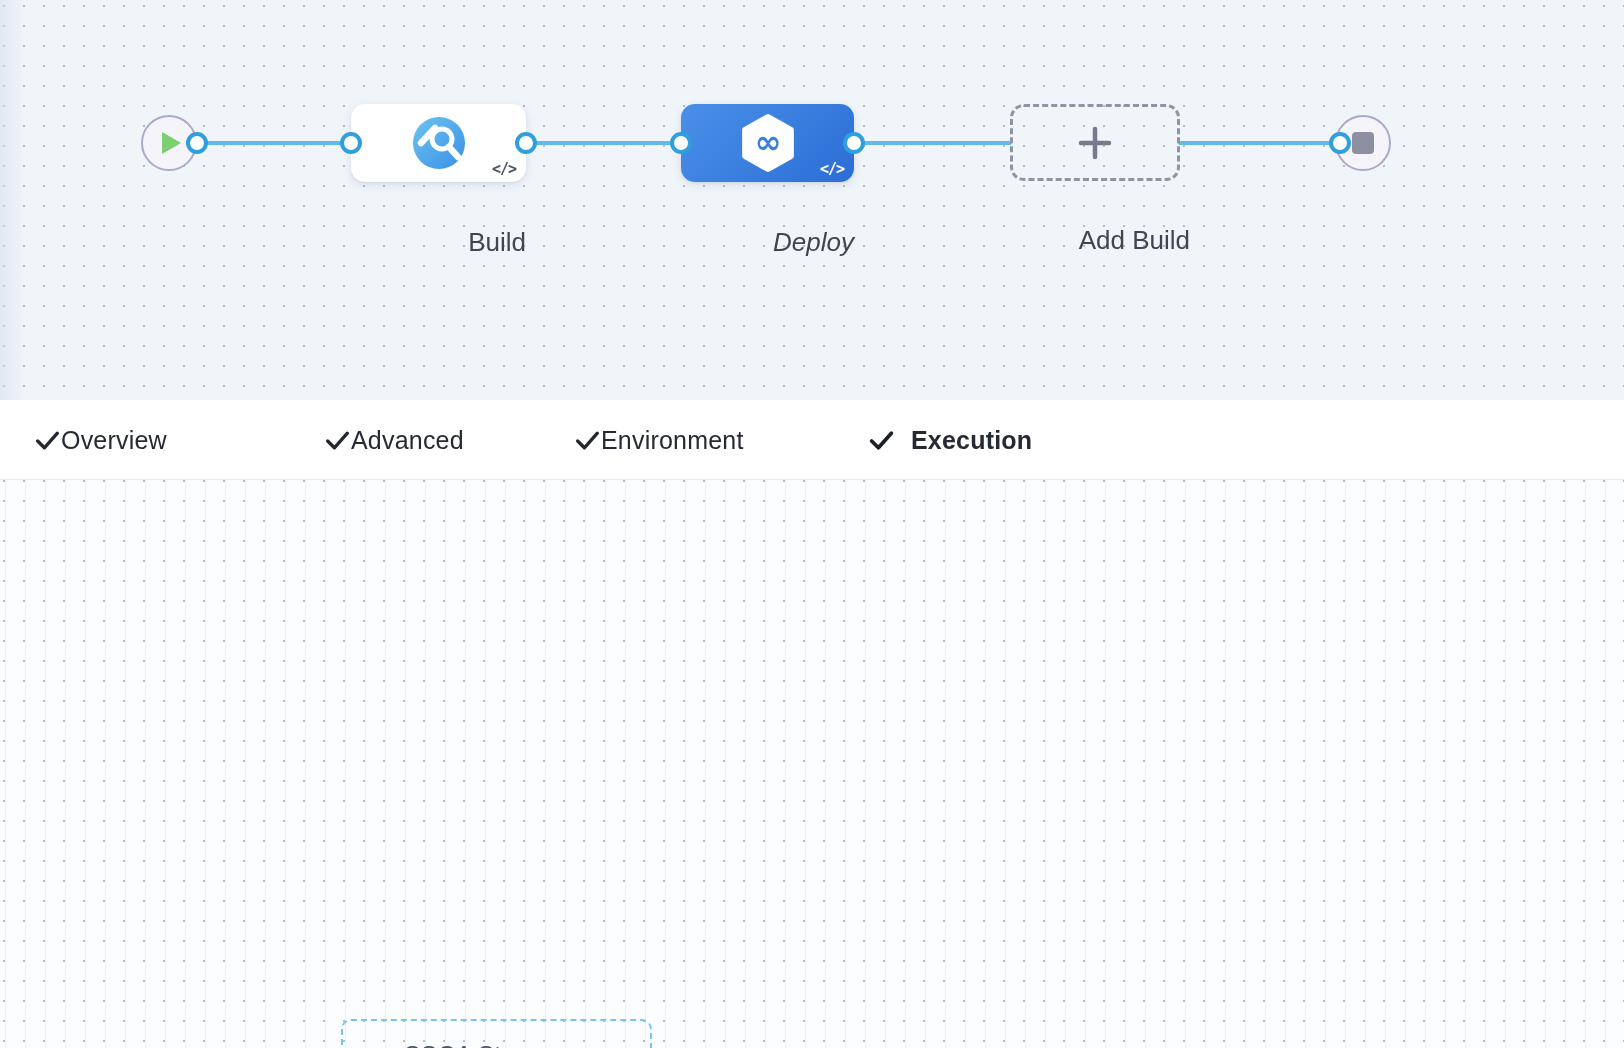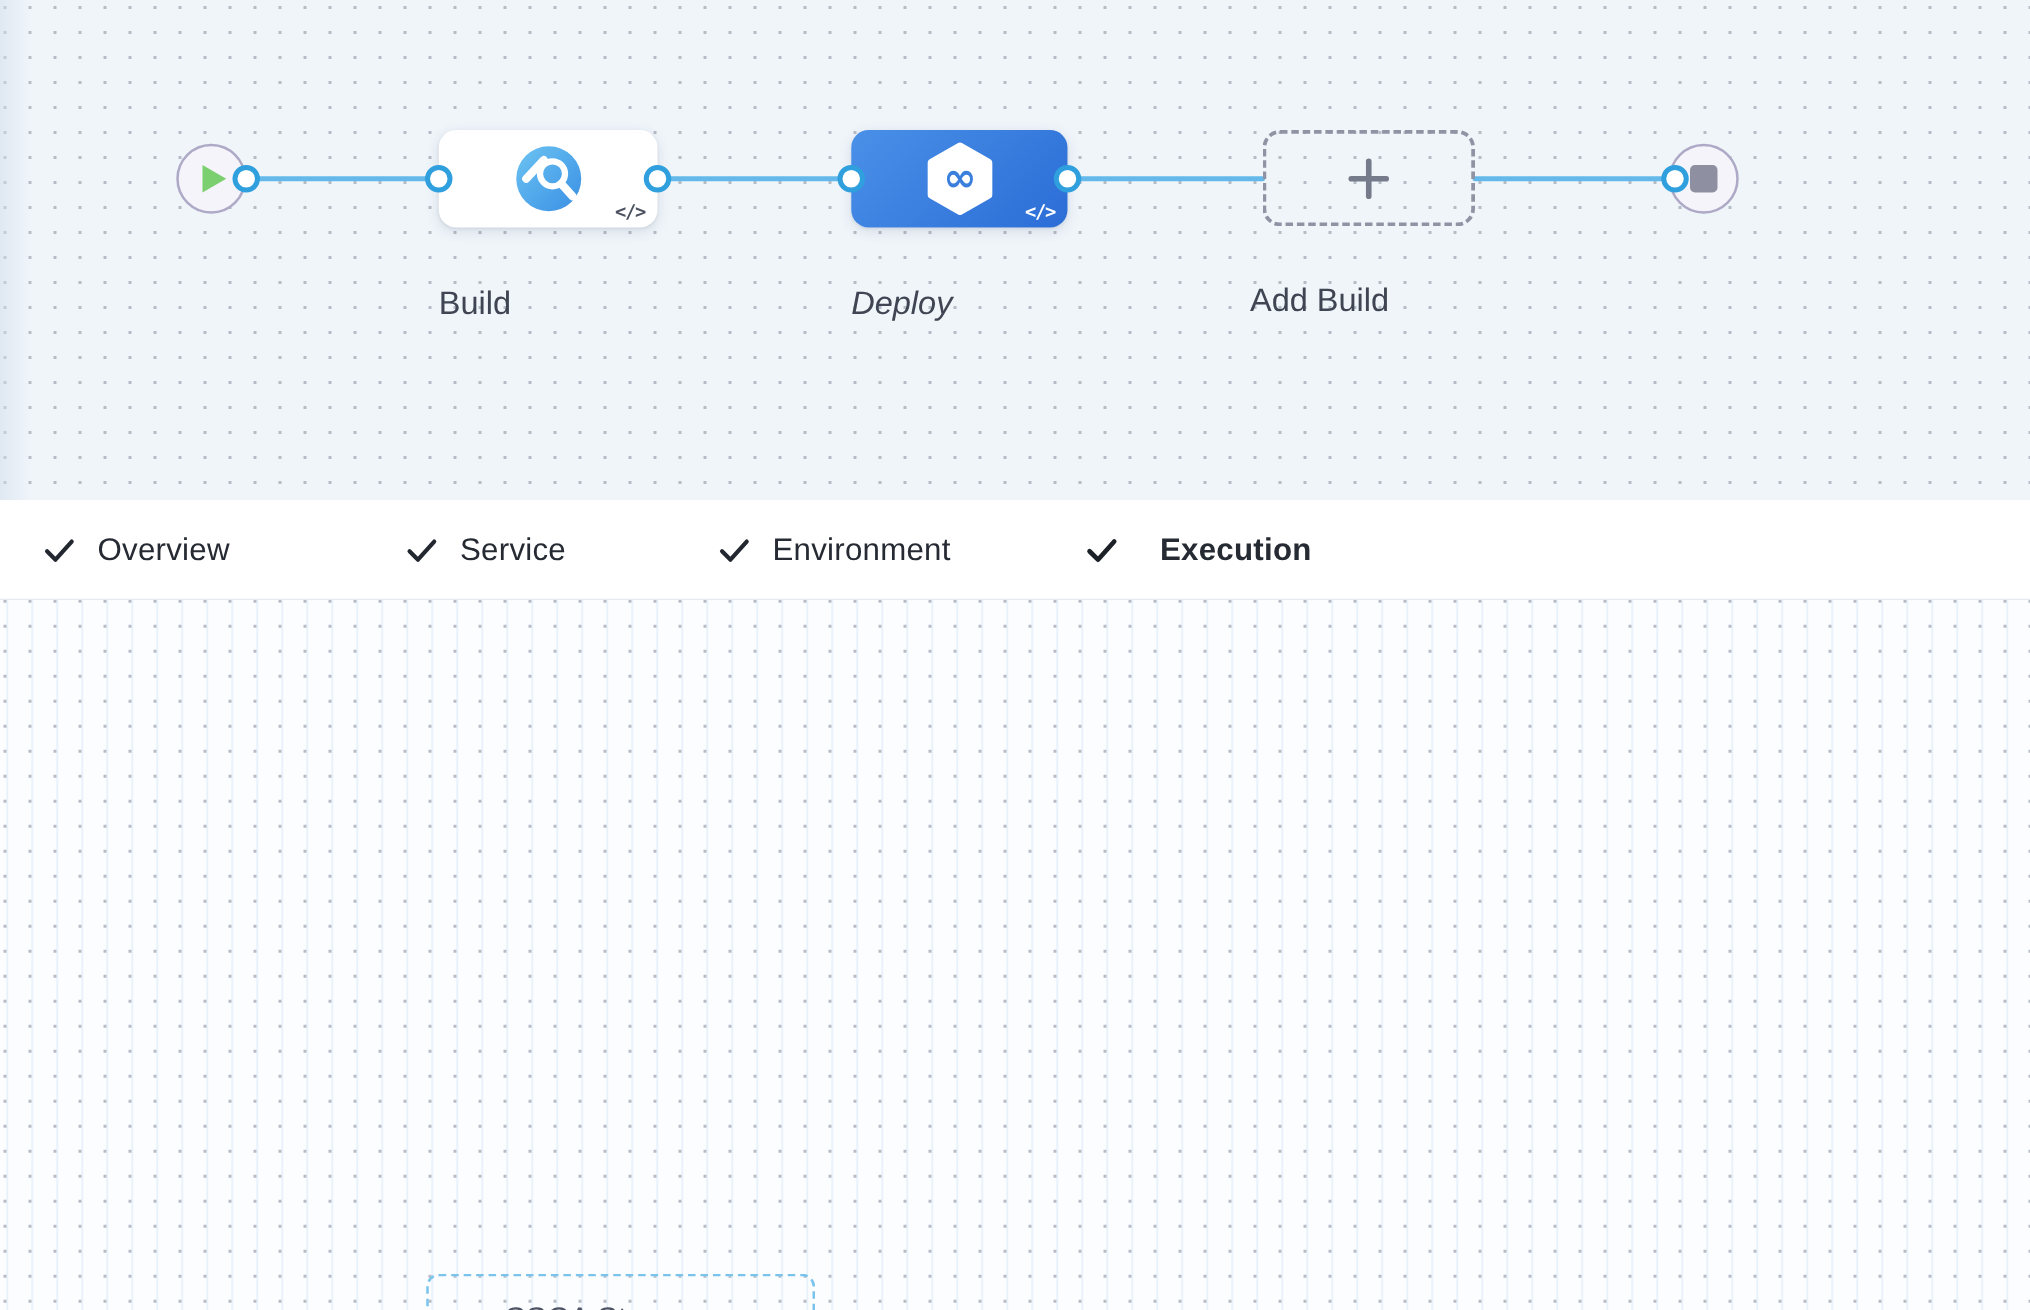--- a/index.html
+++ b/index.html
@@ -28,21 +28,21 @@
     top:480px;height:568px;background-color:var(--canvas-bottom-bg);
     background-image:
       radial-gradient(circle,var(--dot) 1.2px,transparent 1.5px),
       linear-gradient(90deg,var(--grid-line) 1.5px,transparent 1.5px);
     background-size:20px 20px,20px 20px;background-position:14px 11px,5px 0;
   }
 
   
   .tabbar{position:absolute;left:0;top:400px;width:1624px;height:80px;background:#fff;
     border-bottom:1px solid #e7eaef;}
-  .tab{position:absolute;top:0;height:80px;display:flex;align-items:center;gap:17px;cursor:pointer;}
+  .tab{position:absolute;top:0;height:80px;display:flex;align-items:center;cursor:pointer;}
   .tab .label{font-size:25px;color:var(--tab-text);letter-spacing:.2px;}
   .tab.active .label{font-weight:bold;margin-left:16px;}
   .tab-underline{position:absolute;top:474px;height:6px;border-radius:3px;background:var(--accent-blue);}
 
   
   .wire{position:absolute;height:4px;background:var(--connector-blue);border-radius:2px;z-index:1;}
   .port{position:absolute;width:22px;height:22px;border-radius:50%;background:#fff;
     border:4.5px solid var(--port-blue);z-index:6;}
   .endpoint{position:absolute;border-radius:50%;background:var(--node-fill);
     border:2px solid var(--node-ring);display:flex;align-items:center;justify-content:center;z-index:2;}
@@ -53,21 +53,21 @@
   .card{position:absolute;background:#fff;border-radius:14px;z-index:3;cursor:pointer;
     box-shadow:0 3px 10px rgba(45,65,100,.12),0 1px 2px rgba(45,65,100,.08);
     display:flex;align-items:center;justify-content:center;}
   .card.selected{background:linear-gradient(135deg,var(--stage-selected-1),var(--stage-selected-2));}
   .code-toggle{position:absolute;right:10px;bottom:4px;font-size:15px;font-weight:bold;
     color:var(--code-dark);letter-spacing:-1px;cursor:pointer;z-index:4;
     font-family:"DejaVu Sans Mono",monospace;}
   .card.selected .code-toggle{color:#fff;}
   .add-box{position:absolute;border:3.5px dashed var(--add-border);border-radius:14px;z-index:3;
     display:flex;align-items:center;justify-content:center;cursor:pointer;}
-  .node-label{position:absolute;text-align:left;color:var(--label);font-size:26px;z-index:2;line-height:40px;}
+  .node-label{position:absolute;text-align:right;color:var(--label);font-size:26px;z-index:2;line-height:40px;}
 
   
   .group{position:absolute;left:341px;top:539px;width:311px;height:409px;
     border:2px dashed var(--group-border);border-radius:10px;z-index:0;}
   .group-label{position:absolute;left:404px;top:561px;font-size:25px;color:#4e5465;z-index:2;}
 
   .icon-wrap{display:flex;align-items:center;justify-content:center;pointer-events:none;}
 </style>
 </head>
 <body>
@@ -141,21 +141,21 @@
     <div class="tab" style="left:34px;">
       <svg width="27" height="27" viewBox="0 0 26 26">
           <path d="M3.5 13.5 L10 20 L22.5 6" fill="none" stroke="#23272f" stroke-width="3.2" stroke-linecap="round" stroke-linejoin="round"></path>
         </svg>
       <span class="label">Overview</span>
     </div>
     <div class="tab" style="left:324px;">
       <svg width="27" height="27" viewBox="0 0 26 26">
           <path d="M3.5 13.5 L10 20 L22.5 6" fill="none" stroke="#23272f" stroke-width="3.2" stroke-linecap="round" stroke-linejoin="round"></path>
         </svg>
-      <span class="label">Service</span>
+      <span class="label">Advanced</span>
     </div>
     <div class="tab" style="left:574px;justify-content:flex-end;">
       <svg width="27" height="27" viewBox="0 0 26 26">
           <path d="M3.5 13.5 L10 20 L22.5 6" fill="none" stroke="#23272f" stroke-width="3.2" stroke-linecap="round" stroke-linejoin="round"></path>
         </svg>
       <span class="label">Environment</span>
     </div>
     <div class="tab active" style="left:868px;">
       <svg width="27" height="27" viewBox="0 0 26 26">
           <path d="M3.5 13.5 L10 20 L22.5 6" fill="none" stroke="#1c2027" stroke-width="3.6" stroke-linecap="round" stroke-linejoin="round"></path>

